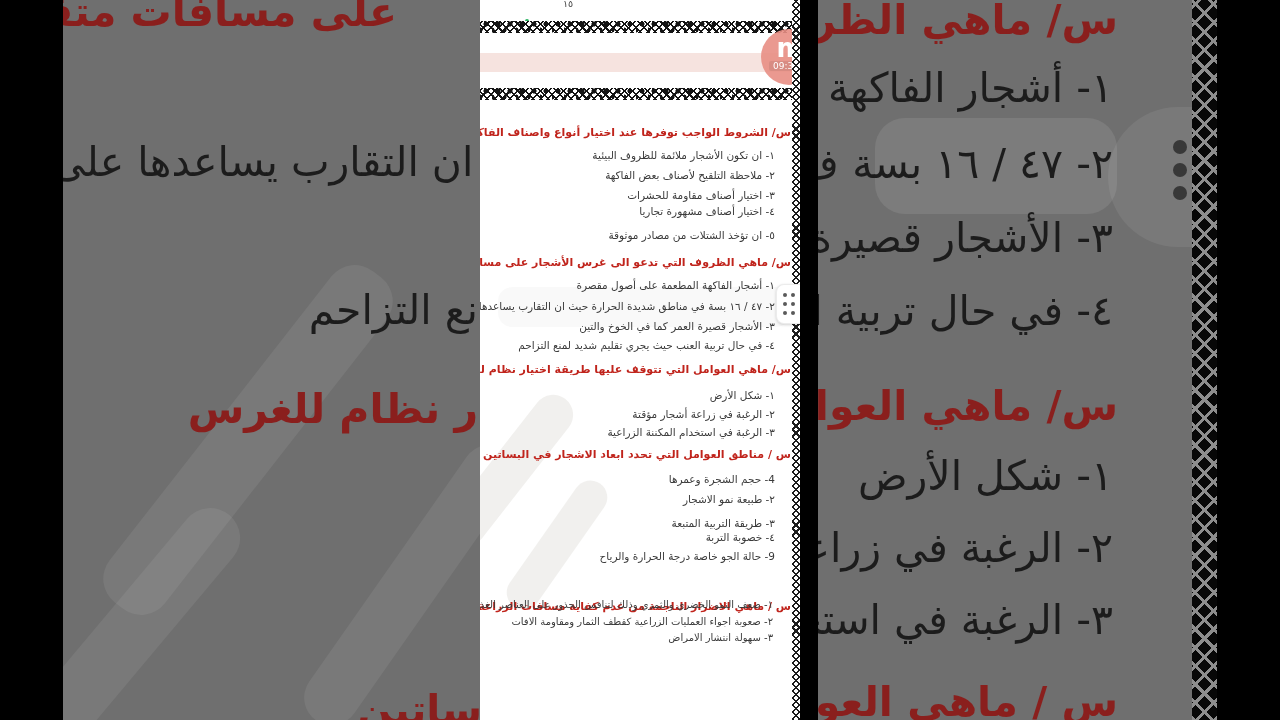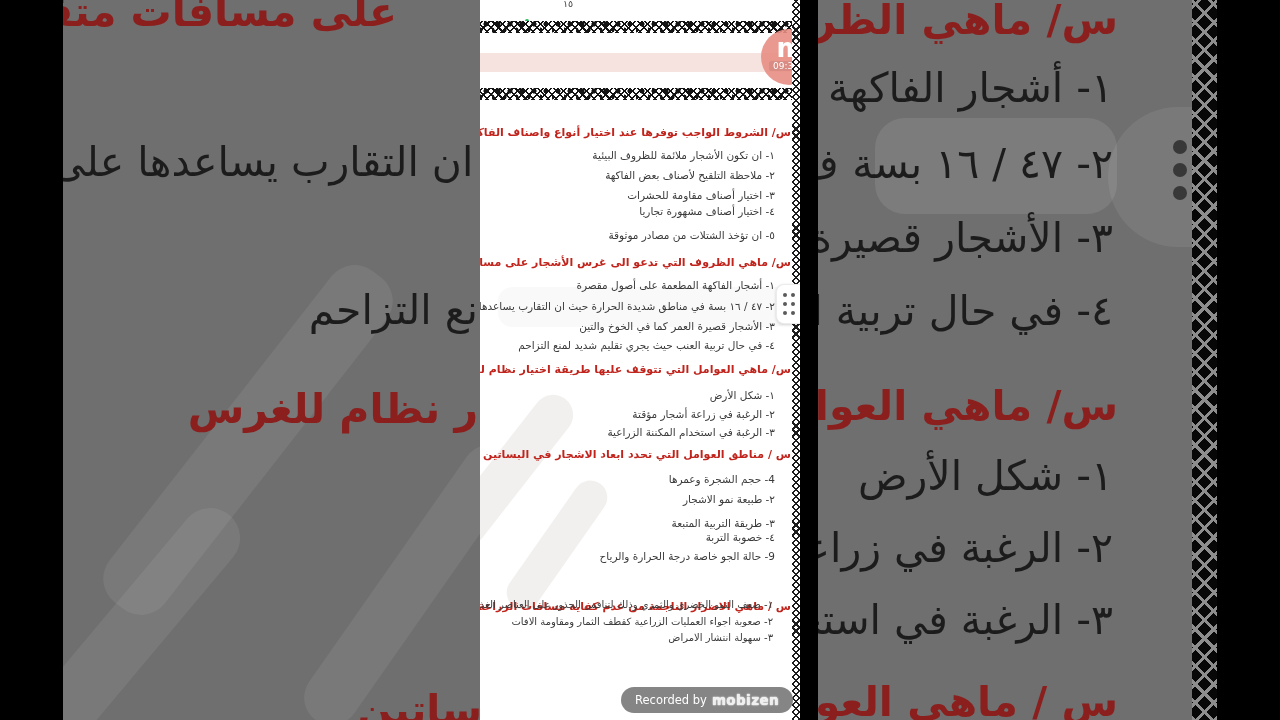--- a/index.html
+++ b/index.html
@@ -162,18 +162,14 @@
         <i></i>
       <i></i>
         <i></i>
     </div>
   </div>
 
   <div class="black-strip"></div>
   <div class="bar l"></div>
   <div class="bar r"></div>
 
-  <div class="badge">
-    <span>Recorded by</span>
-    <span class="brand">mobizen</span>
-  </div>
 
 </div>
 
 </body></html>

